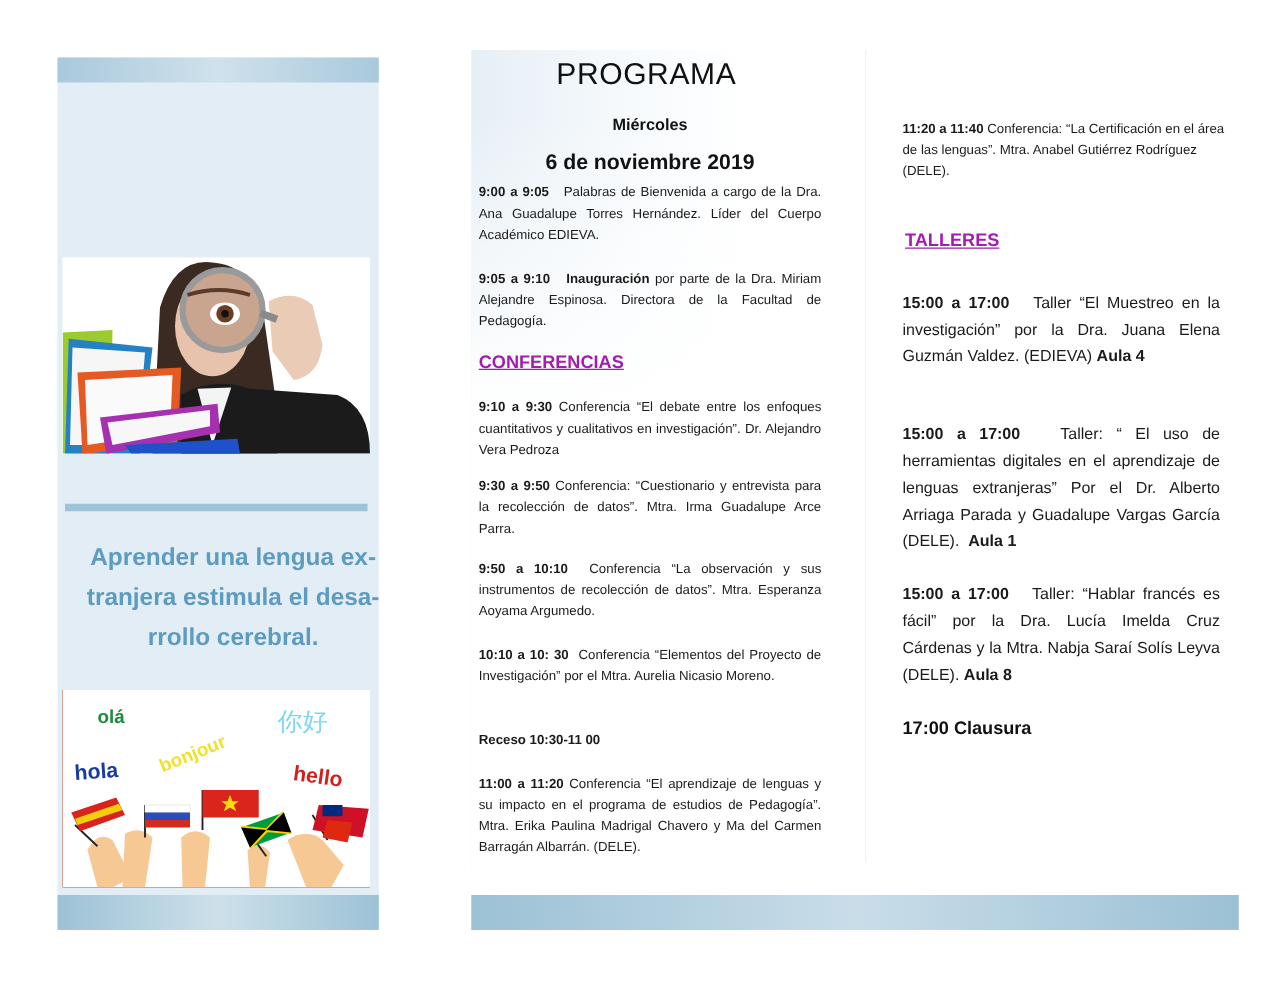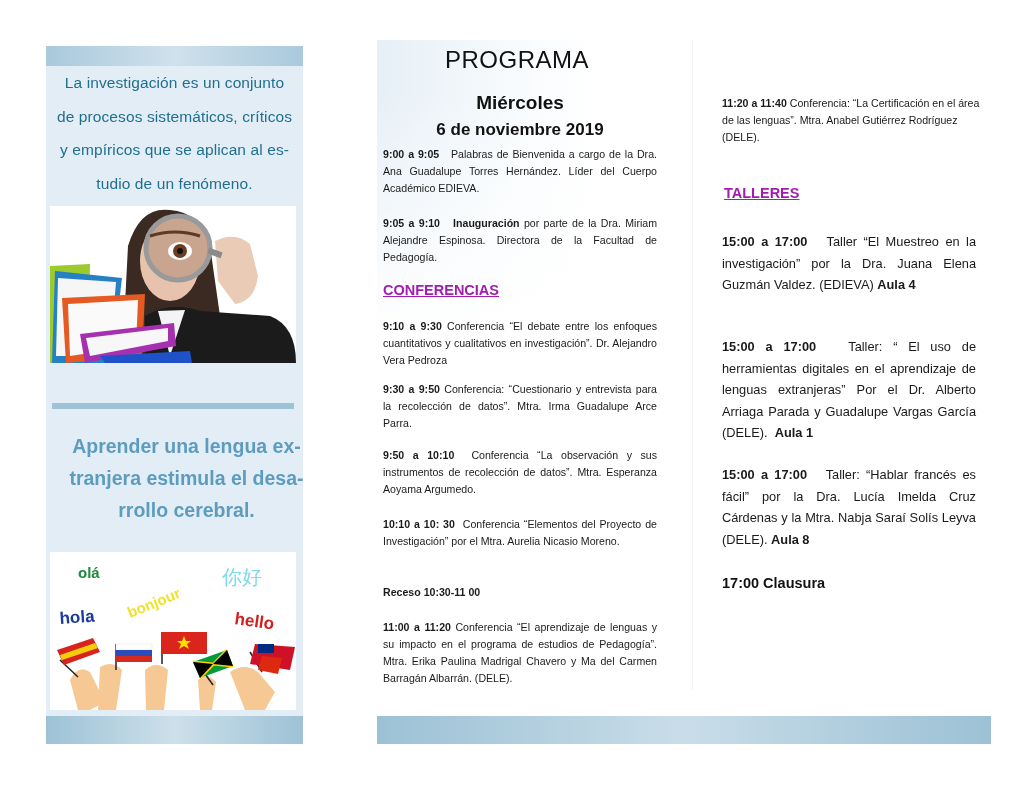--- a/index.html
+++ b/index.html
@@ -13,47 +13,41 @@
   .left-divider { position:absolute; left:6px; top:357px; width:242px; height:6px; background:#9ec3d6; }
   .left-slogan { position:absolute; left:14px; top:384px; width:253px; text-align:center; font-size:19.5px; font-weight:bold; line-height:32px; color:#5d9cbf; }
   .img-langs { position:absolute; left:4px; top:506px; width:246px; height:158px; background:#c2410c; overflow:hidden; }
   .left-bottom-bar { position:absolute; left:0; top:670px; width:257px; height:28px; background:linear-gradient(90deg,#9dc2d6 0%,#cde0ea 50%,#9dc2d6 100%); }
 
   
   .mid-panel { position:absolute; left:377px; top:40px; width:314px; height:655px; background:linear-gradient(90deg,#e6eff6 0%, #f8fbfd 45%, #ffffff 70%); }
   .mid-panel::after { content:""; position:absolute; left:0; top:50px; width:314px; height:605px; background:linear-gradient(180deg, rgba(255,255,255,0) 0%, rgba(255,255,255,1) 40%); }
   .mid-content { position:absolute; left:383px; top:40px; width:274px; z-index:2; }
   .prog-title { position:absolute; left:62px; top:6px; font-size:24px; color:#111; letter-spacing:0.5px; }
-  .day { position:absolute; left:0; top:52px; width:274px; text-align:center; font-size:19px; font-weight:bold; color:#111; }
+  .day { position:absolute; left:0; top:52px; width:274px; text-align:center; font-size:13px; font-weight:bold; color:#111; }
   .date { position:absolute; left:0; top:80px; width:274px; text-align:center; font-size:17px; font-weight:bold; color:#111; }
 
   .entry { position:absolute; width:274px; font-size:10.6px; line-height:17px; text-align:justify; color:#1a1a1a; }
   .entry b { font-weight:bold; }
   .sec-head { position:absolute; font-size:14.5px; font-weight:bold; text-decoration:underline; color:#a21caf; }
 
   
   .right-rule { position:absolute; left:692px; top:40px; width:1px; height:650px; background:#f0f3f5; }
   .right-content { position:absolute; left:722px; top:0; width:264px; }
   .rentry { position:absolute; width:264px; font-size:10.6px; line-height:17px; color:#1a1a1a; }
   .tentry { position:absolute; width:254px; font-size:12.8px; line-height:21.5px; text-align:justify; color:#1a1a1a; }
   .clausura { position:absolute; font-size:14.5px; font-weight:bold; color:#111; }
 
   .right-bottom-bar { position:absolute; left:377px; top:716px; width:614px; height:28px; background:linear-gradient(90deg,#9cc1d5 0%,#c9dde9 50%,#9cc1d5 100%); }
 </style>
 </head>
 <body>
 
 <div class="left-panel">
   <div class="left-top-bar"></div>
-  <div class="left-quote">
-    <div>La investigación es  un conjunto</div>
-    <div>de procesos sistemáticos, críticos</div>
-    <div>y empíricos que se aplican al es-</div>
-    <div>tudio de un fenómeno.</div>
-  </div>
 
   <div class="img-research">
     <svg width="246" height="157" viewBox="0 0 246 157">
       <rect width="246" height="157" fill="#ffffff"></rect>
 
       <path d="M72 157 L78 40 Q90 0 120 4 Q150 6 160 40 L170 110 L172 157 Z" fill="#3a2a22"></path>
 
       <ellipse cx="120" cy="55" rx="30" ry="40" fill="#e7c3ad"></ellipse>
 
       <path d="M95 110 Q120 95 150 105 L220 110 Q246 120 246 157 L95 157 Z" fill="#1b1b1b"></path>

